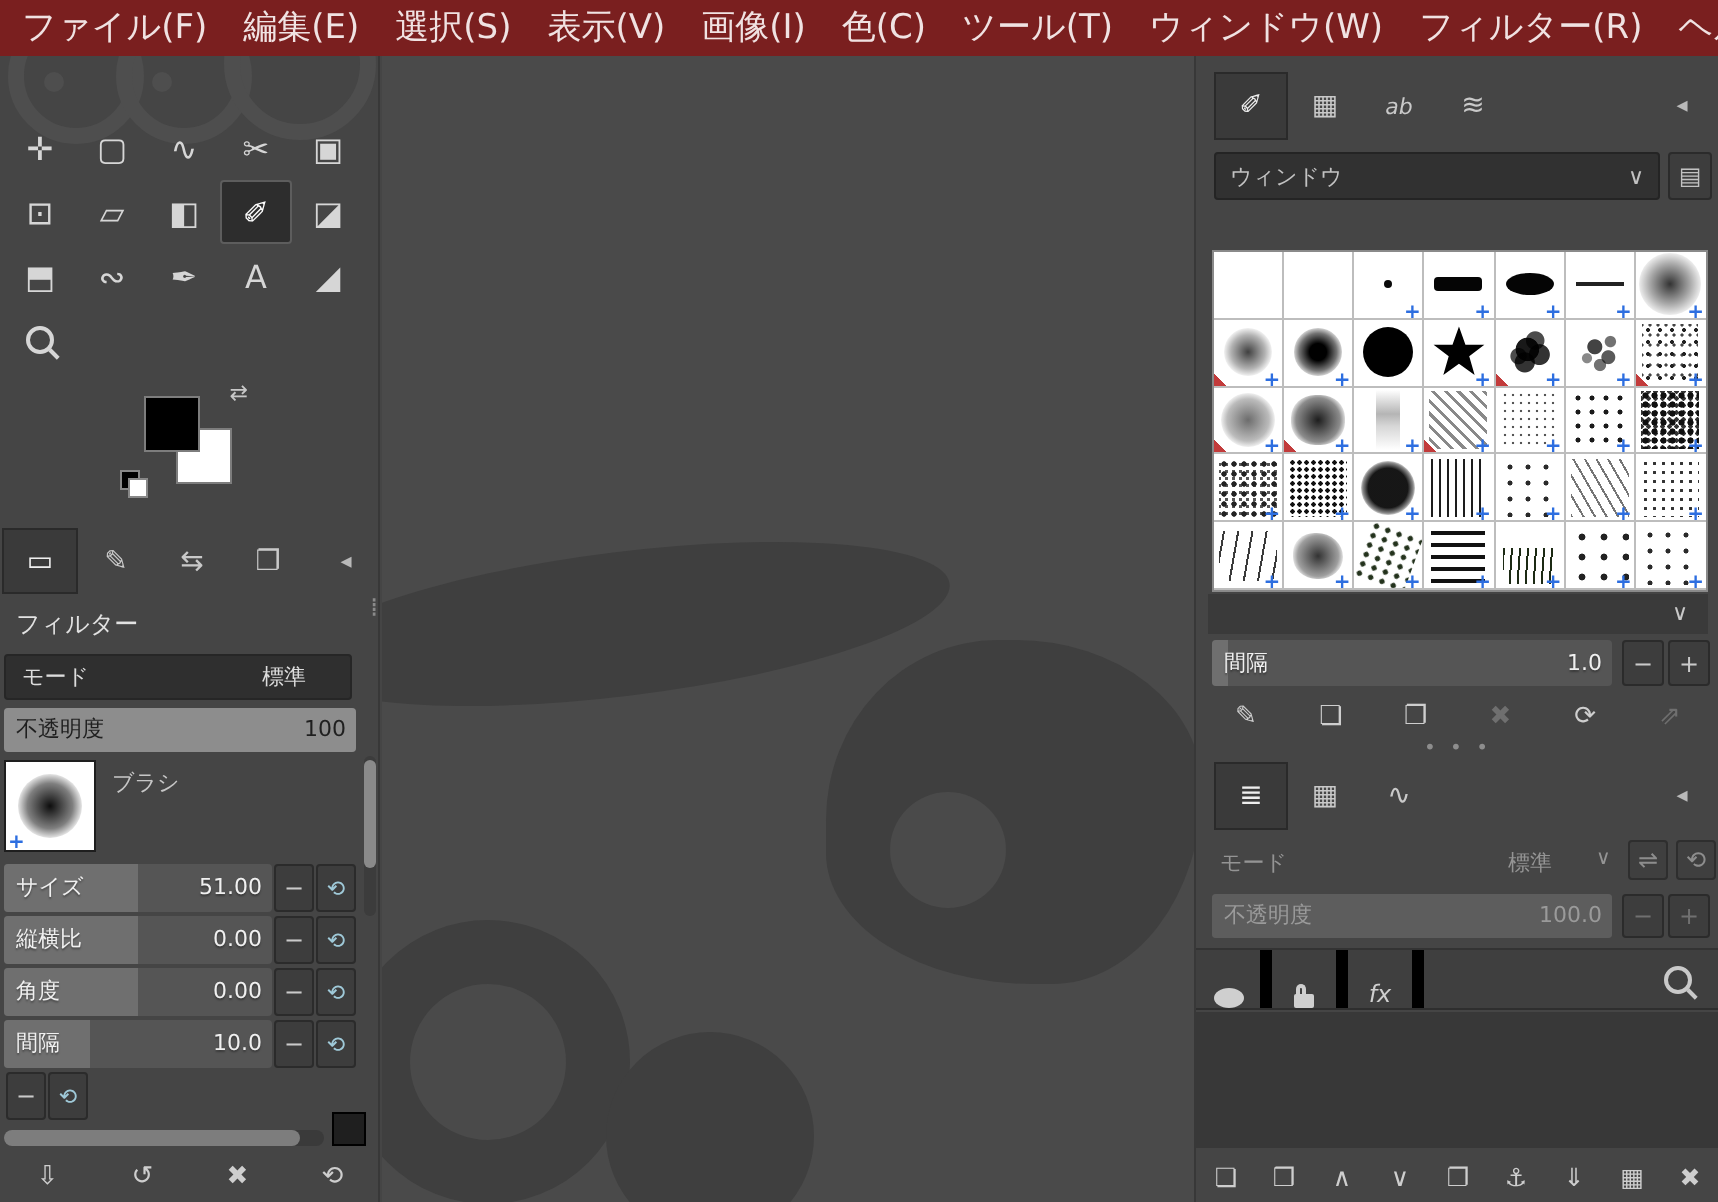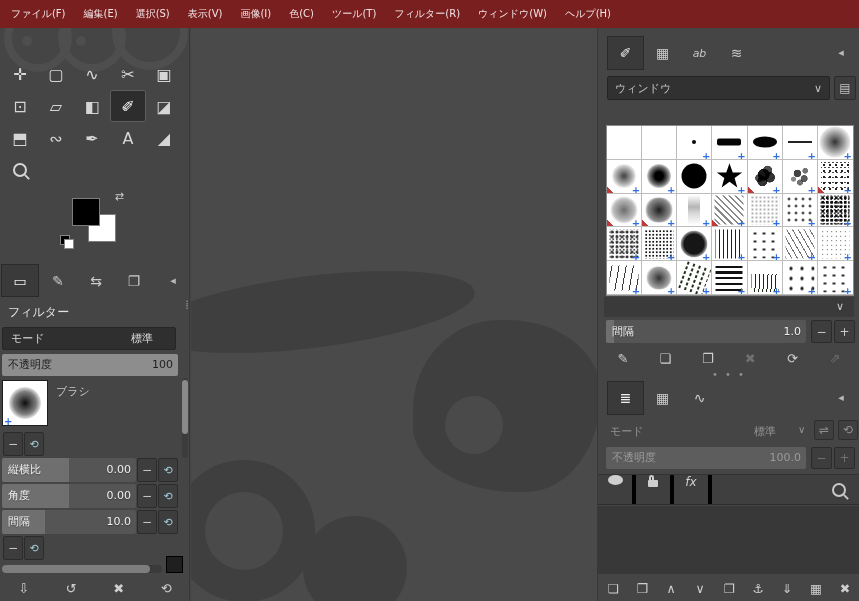--- a/index.html
+++ b/index.html
@@ -1,21 +1,21 @@
 <!DOCTYPE html>
 <html><head>
 <meta charset="utf-8">
 <style>
   html,body{margin:0;padding:0;background:#2d2d2d;}
   #app{position:relative;width:859px;height:601px;background:#454545;overflow:hidden;
        font-family:"DejaVu Sans","Liberation Sans",sans-serif;-webkit-font-smoothing:antialiased;}
   
   #menubar{position:absolute;left:0;top:0;width:859px;height:28px;background:#7a1f1f;
            display:flex;align-items:center;box-sizing:border-box;padding:0 2px;overflow:hidden;}
-  .menu-item{padding:0 9px;font-size:10px;color:#f0e2e2;line-height:28px;white-space:nowrap;cursor:default;}
+  .menu-item{padding:0 9px;font-size:17px;color:#f0e2e2;line-height:28px;white-space:nowrap;cursor:default;}
   
   #toolbox{position:absolute;left:0;top:28px;width:190px;height:573px;background:#454545;
            border-right:1px solid #383838;overflow:hidden;box-sizing:border-box;}
   .deco{position:absolute;border-radius:50%;z-index:0;}
   .deco.ring{border:8px solid #4e4e4e;background:transparent;}
   .deco.dot{background:#4e4e4e;}
   #tools{position:absolute;left:2px;top:30px;width:184px;display:flex;flex-wrap:wrap;z-index:2;}
   .tool{width:36px;height:32px;display:flex;align-items:center;justify-content:center;color:#d6d6d6;
         font-size:16px;border:1px solid transparent;box-sizing:border-box;border-radius:2px;}
   .tool.selected{background:#2d2d2d;border-color:#5d5d5d;color:#ffffff;}
@@ -151,21 +151,21 @@
   #ly-mode .lm-arrow{position:absolute;left:194px;top:5px;font-size:10px;}
   #ly-mode .lm-btn{position:absolute;top:1px;width:20px;height:20px;display:flex;align-items:center;justify-content:center;color:#8d8d8d;font-size:12px;background:#3f3f3f;border:1px solid #2e2e2e;box-sizing:border-box;border-radius:2px;}
   #lm-switch{left:210px;} #lm-reset{left:234px;}
   #ly-op{position:absolute;left:8px;top:419px;width:200px;height:22px;}
   #ly-op .fill{width:100%;background:#5d5d5d;}
   #ly-op .slbl,#ly-op .sval{color:#9a9a9a;text-shadow:none;line-height:22px;}
   #ly-op-minus{position:absolute;left:212px;top:419px;width:21px;height:22px;}
   #ly-op-plus{position:absolute;left:235px;top:419px;width:21px;height:22px;}
   #ly-header{position:absolute;left:0;top:446px;width:262px;height:31px;background:#3f3f3f;border-top:1px solid #333;
              border-bottom:1px solid #2e2e2e;display:flex;align-items:center;box-sizing:border-box;}
-  .hcell{width:38px;height:100%;display:flex;align-items:flex-start;justify-content:center;border-right:4px solid #000000;box-sizing:border-box;}
+  .hcell{width:38px;height:100%;display:flex;align-items:flex-end;justify-content:center;border-right:6px solid #000000;box-sizing:border-box;}
   .eyeicon{position:relative;width:15px;height:10px;background:#cfcfcf;border-radius:50%;display:inline-block;}
   .lockicon{position:relative;width:10px;height:7px;background:#cfcfcf;border-radius:1px;display:inline-block;margin-top:5px;}
   .lockicon::before{content:"";position:absolute;top:-5px;left:1px;width:5px;height:5px;border:2px solid #cfcfcf;border-bottom:none;border-radius:3px 3px 0 0;box-sizing:border-box;}
   .fxlbl{font-size:12px;font-style:italic;color:#cfcfcf;}
   #ly-search{margin-left:auto;margin-right:14px;}
   .magicon.gray{border-color:#c9c9c9;} .magicon.gray::after{background:#c9c9c9;}
   #ly-list{position:absolute;left:0;top:478px;width:262px;height:68px;background:#383838;}
   #ly-footer{position:absolute;left:2px;top:548px;width:258px;display:flex;justify-content:space-between;}
   #ly-footer .ibtn{width:26px;height:24px;font-size:12.5px;}
 </style>
@@ -175,22 +175,22 @@
 <div id="app">
 
   <div id="menubar">
       <div class="menu-item">ファイル(F)</div>
       <div class="menu-item">編集(E)</div>
       <div class="menu-item">選択(S)</div>
       <div class="menu-item">表示(V)</div>
       <div class="menu-item">画像(I)</div>
       <div class="menu-item">色(C)</div>
       <div class="menu-item">ツール(T)</div>
+      <div class="menu-item">ウィンドウ(W)</div>
       <div class="menu-item">フィルター(R)</div>
-      <div class="menu-item">ウィンドウ(W)</div>
       <div class="menu-item">ヘルプ(H)</div>
     </div>
 
   <div id="toolbox">
     <div class="deco ring" style="left:4px;top:-24px;width:52px;height:52px;"></div>
     <div class="deco ring" style="left:58px;top:-24px;width:52px;height:52px;"></div>
     <div class="deco dot" style="left:22px;top:8px;width:10px;height:10px;"></div>
     <div class="deco dot" style="left:76px;top:8px;width:10px;height:10px;"></div>
     <div class="deco ring" style="left:112px;top:-34px;width:60px;height:60px;"></div>
 
@@ -289,20 +289,25 @@
       <b class="pvplus">+</b>
     </div>
     <span class="brush-lbl">ブラシ</span>
 
     <div id="to-vscroll">
         <i></i>
       </div>
 
     <div id="to-sliders">
         <div class="srow">
+          <div class="scale">
+            <i class="fill" style="width: 50%;"></i>
+            <span class="slbl">サイズ</span>
+            <span class="sval">51.00</span>
+          </div>
           <div class="sbtn">−</div>
           <div class="sbtn rst">⟲</div>
         </div>
         <div class="srow">
           <div class="scale">
             <i class="fill" style="width: 50%;"></i>
             <span class="slbl">縦横比</span>
             <span class="sval">0.00</span>
           </div>
           <div class="sbtn">−</div>

